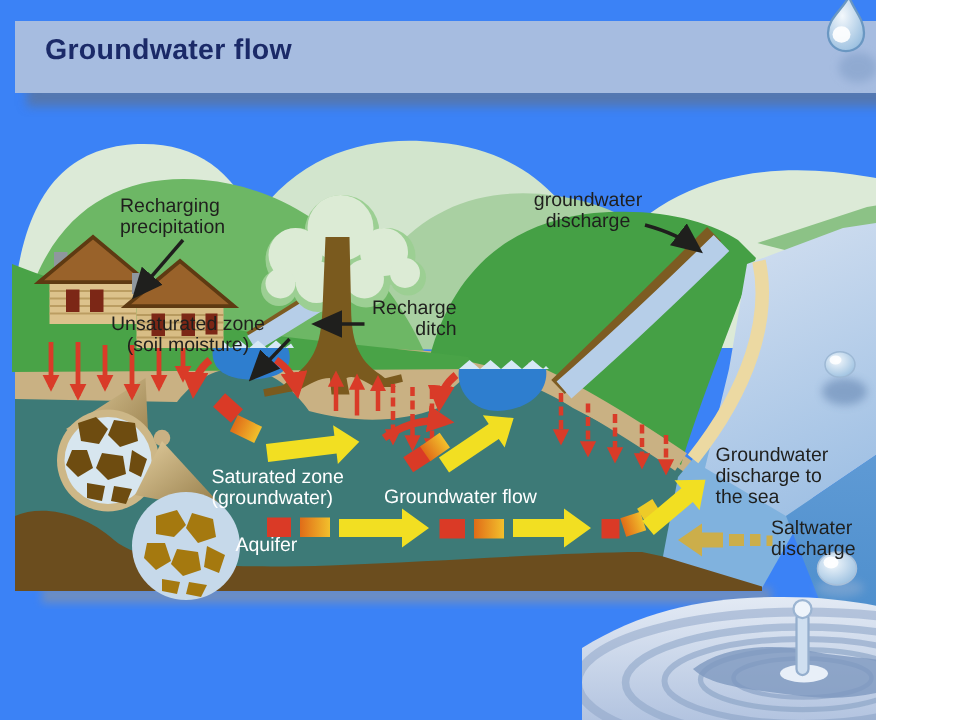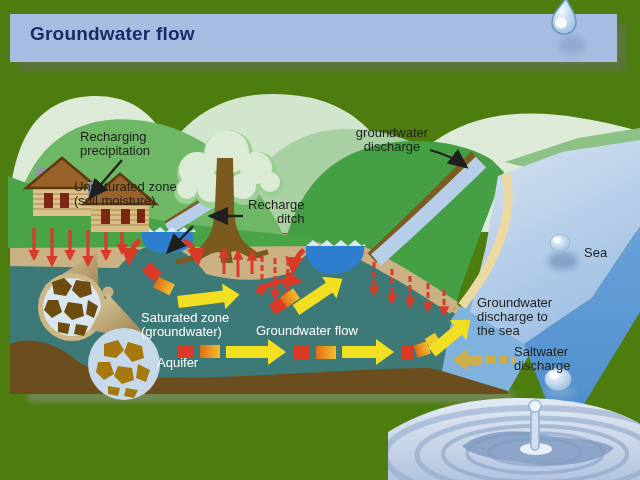--- a/index.html
+++ b/index.html
@@ -1,16 +1,16 @@
 <!DOCTYPE html>
 <html><head>
 <meta charset="utf-8">
 <style>
   html,body{margin:0;padding:0;background:#ffffff;}
-  .stage{position:relative;width:640px;height:480px;overflow:hidden;background:#4d7c0f;
+  .stage{position:relative;width:584px;height:480px;overflow:hidden;background:#3b82f6;
          font-family:"Liberation Sans","DejaVu Sans",sans-serif;}
   .banner{position:absolute;left:10px;top:14px;width:607px;height:48px;background:#a6bce0;
           box-shadow:8px 9px 6px rgba(110,110,110,.5);z-index:1;}
   .banner h1{margin:0;padding:9px 0 0 20px;font-size:19px;line-height:22px;font-weight:bold;
              color:#1b2a68;letter-spacing:.2px;}
   svg.scene{position:absolute;left:0;top:0;z-index:2;}
   .lbl{position:absolute;z-index:3;font-weight:normal;font-size:13px;line-height:14px;color:#1f1f1d;white-space:nowrap;}
   .lbl span{display:block;}
   .lbl.white{color:#ffffff;}
   .lbl.center{text-align:center;}
@@ -299,21 +299,21 @@
       </g>
       <rect x="531" y="408" width="8" height="42" rx="4" fill="#cfdff0" stroke="#94aecd" stroke-width="1.5"></rect>
       <circle cx="535" cy="406" r="6" fill="#eef4fb" stroke="#9cb5d2" stroke-width="1.5"></circle>
     </g>
   </svg>
 
   <div class="lbl" style="left:80px;top:130px;">
     <span>Recharging</span>
     <span>precipitation</span>
   </div>
-  <div class="lbl" style="left:74px;top:180px;">
+  <div class="lbl" style="left:74px;top:209px;text-align:center;">
     <span>Unsaturated zone</span>
     <span>(soil moisture)</span>
   </div>
   <div class="lbl" style="left:248px;top:198px;text-align:right;">
     <span>Recharge</span>
     <span>ditch</span>
   </div>
   <div class="lbl center" style="left:340px;top:126px;width:104px;">
     <span>groundwater</span>
     <span>discharge</span>

